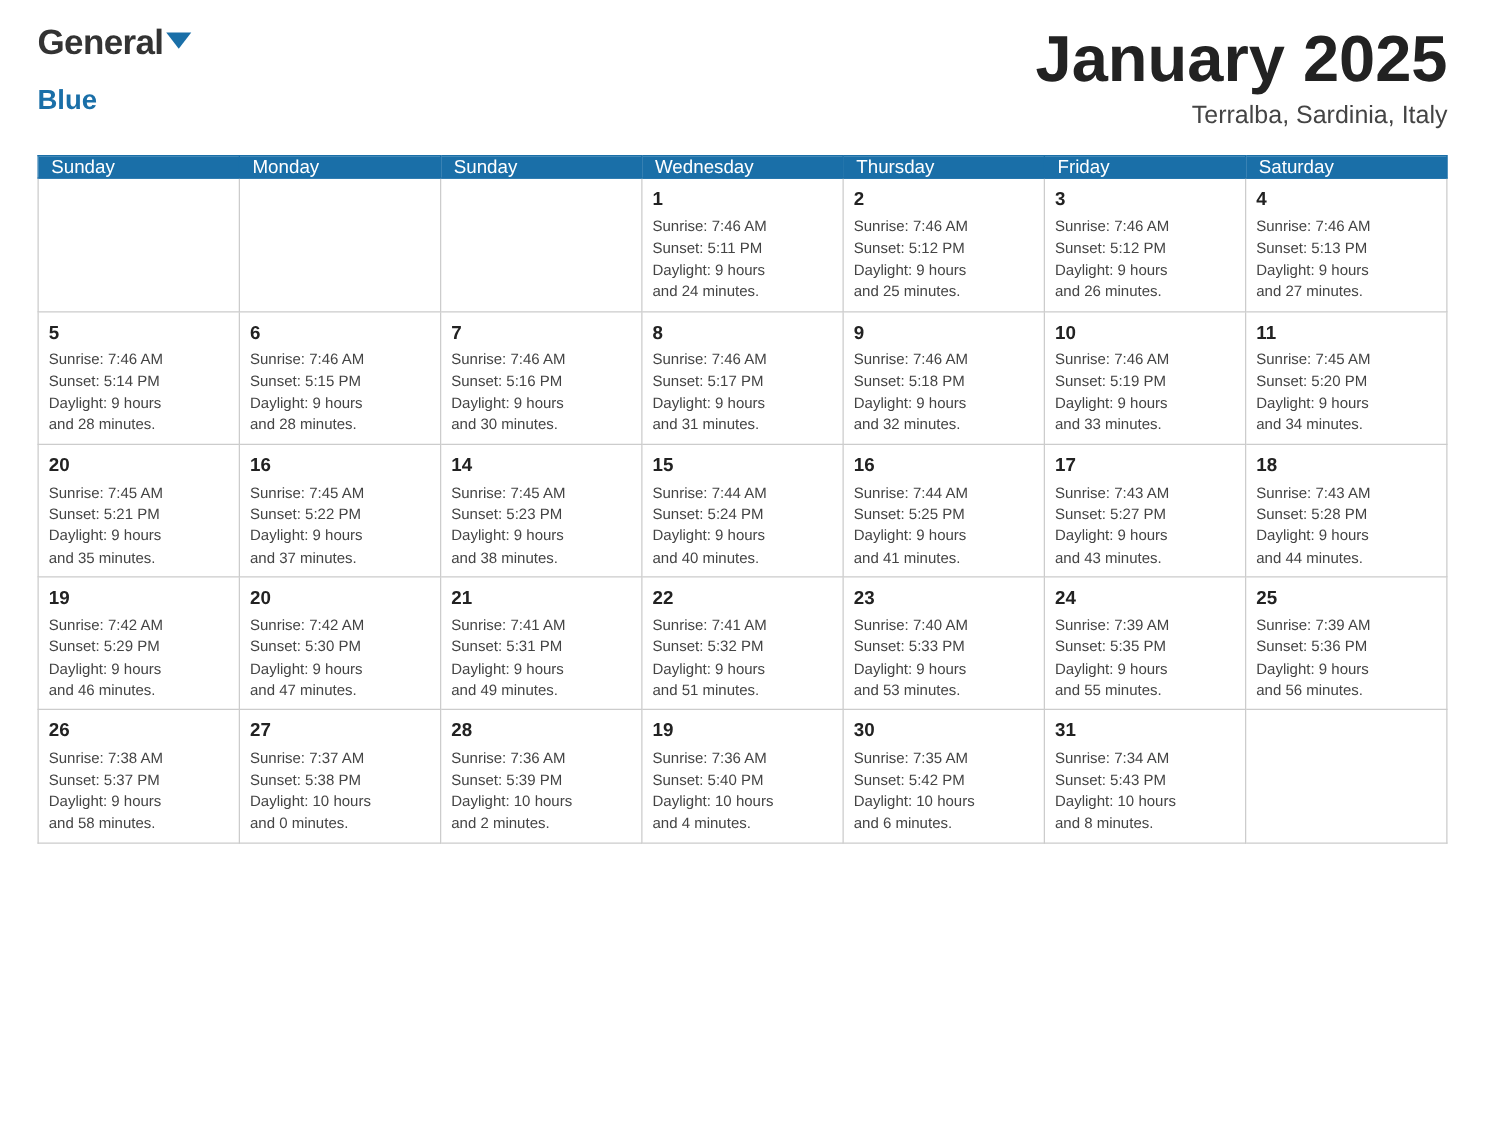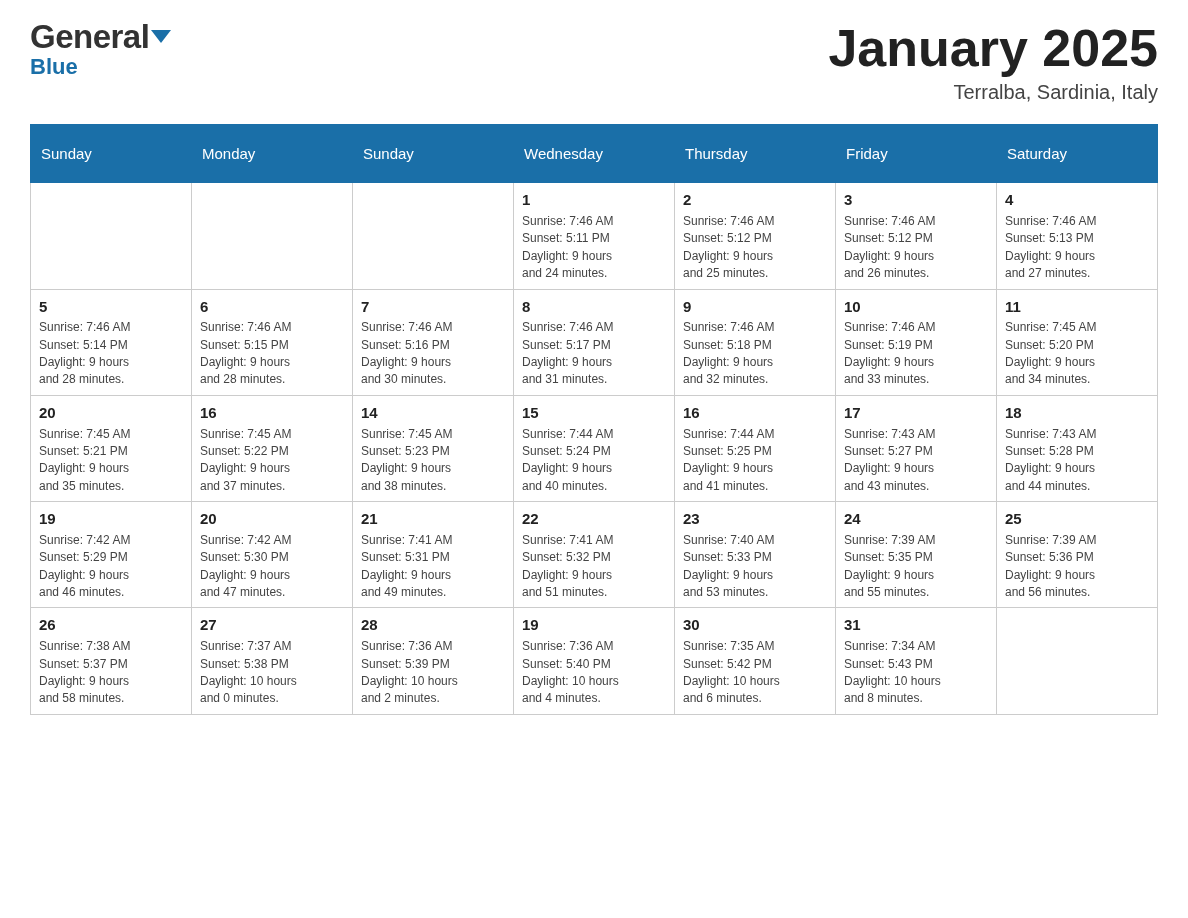--- a/index.html
+++ b/index.html
@@ -16,21 +16,21 @@
       justify-content: space-between;
       align-items: flex-start;
       margin-bottom: 20px;
     }
     .logo {
       display: flex;
       flex-direction: column;
       align-items: flex-start;
     }
     .logo-top {
-      font-size: 33px;
+      font-size: 28px;
       font-weight: bold;
       color: #333;
       letter-spacing: -0.5px;
       line-height: 1;
     }
     .logo-arrow {
       display: inline-block;
       width: 0;
       height: 0;
       border-left: 10px solid transparent;
@@ -38,21 +38,21 @@
       border-top: 13px solid #1a6fa8;
       margin-left: 2px;
       vertical-align: middle;
       position: relative;
       top: -3px;
     }
     .logo-blue-text {
       color: #1a6fa8;
       font-size: 22px;
       font-weight: bold;
-      margin-top: 1px;
+      margin-top: 19px;
     }
     .title-block {
       text-align: right;
     }
     .month-title {
       font-size: 52px;
       font-weight: bold;
       color: #222;
       line-height: 1.1;
     }
@@ -63,21 +63,21 @@
     }
     .calendar {
       width: 100%;
       border-collapse: collapse;
       border: 1px solid #ccc;
     }
     .calendar th {
       background-color: #1a6fa8;
       color: #fff;
       text-align: left;
-      padding: 20px 10px;
+      padding: 0 10px;
       font-size: 15px;
       font-weight: normal;
       border: 1px solid #1a6fa8;
     }
     .calendar td {
       vertical-align: top;
       padding: 6px 8px;
       border: 1px solid #ccc;
       width: 14.28%;
       min-height: 90px;

